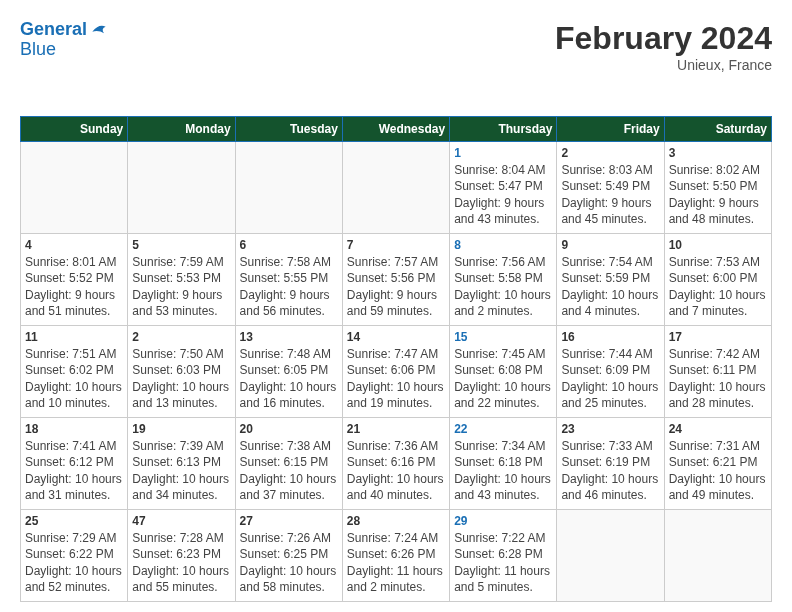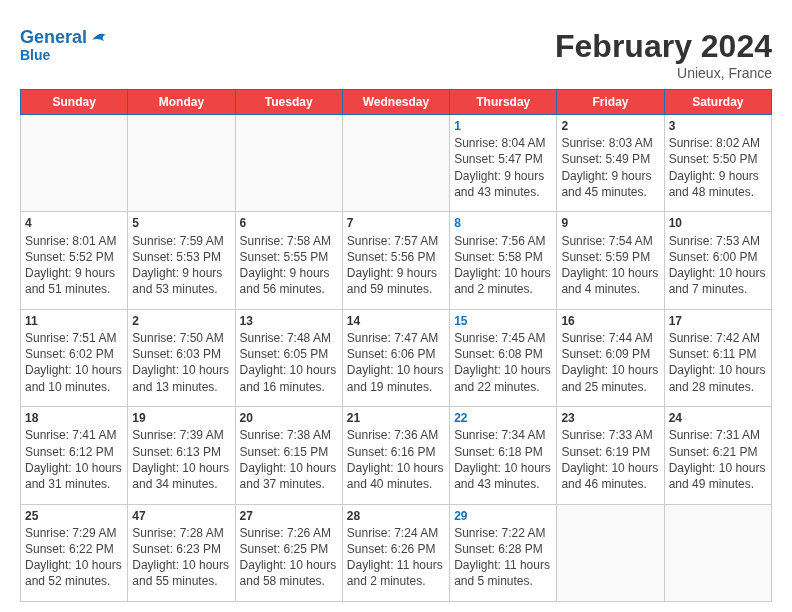--- a/index.html
+++ b/index.html
@@ -6,23 +6,24 @@
     body {
       font-family: Arial, sans-serif;
       background: #fff;
       width: 792px;
       height: 612px;
       overflow: hidden;
     }
     .page {
       width: 792px;
       height: 612px;
-      padding: 28px 20px 10px 20px;
+      padding: 20px 20px 10px 20px;
       display: flex;
       flex-direction: column;
+      gap: 35px;
     }
     .header {
       display: flex;
       justify-content: space-between;
       align-items: flex-start;
       margin-bottom: 8px;
     }
     .logo {
       display: flex;
       align-items: center;
@@ -55,27 +56,27 @@
       color: #555;
     }
     .calendar {
       flex: 1;
       border: 1px solid #ccc;
       border-collapse: collapse;
       width: 100%;
       table-layout: fixed;
     }
     .calendar th {
-      background: #ef4444;
+      background: #14532d;
       color: #fff;
       font-size: 12px;
       font-weight: bold;
       padding: 5px 4px;
       border: 1px solid #1a6fb5;
-      text-align: center;
+      text-align: right;
     }
     .calendar td {
       border: 1px solid #ccc;
       vertical-align: top;
       padding: 3px 4px;
       font-size: 9.5px;
       color: #333;
       line-height: 1.35;
       height: 82px;
     }
@@ -109,21 +110,21 @@
     <div class="logo">
       <div>
         <div style="display:flex;align-items:center;">
           <span class="logo-text">
             <span>General</span>
           </span>
           <svg class="logo-icon" viewBox="0 0 24 24" fill="#1a6fb5">
             <path d="M4 14 Q12 4 20 8 Q14 10 18 16 Q12 12 4 14Z"></path>
           </svg>
         </div>
-        <div class="logo-text" style="color:#1a6fb5;font-size:14px;font-weight:bold;">Blue</div>
+        <div class="logo-text" style="color:#1a6fb5;font-size:18px;font-weight:normal;">Blue</div>
       </div>
     </div>
     <div class="title-block">
       <div class="month-title">February 2024</div>
       <div class="location">Unieux, France</div>
     </div>
   </div>
 
   <table class="calendar">
     <thead>

